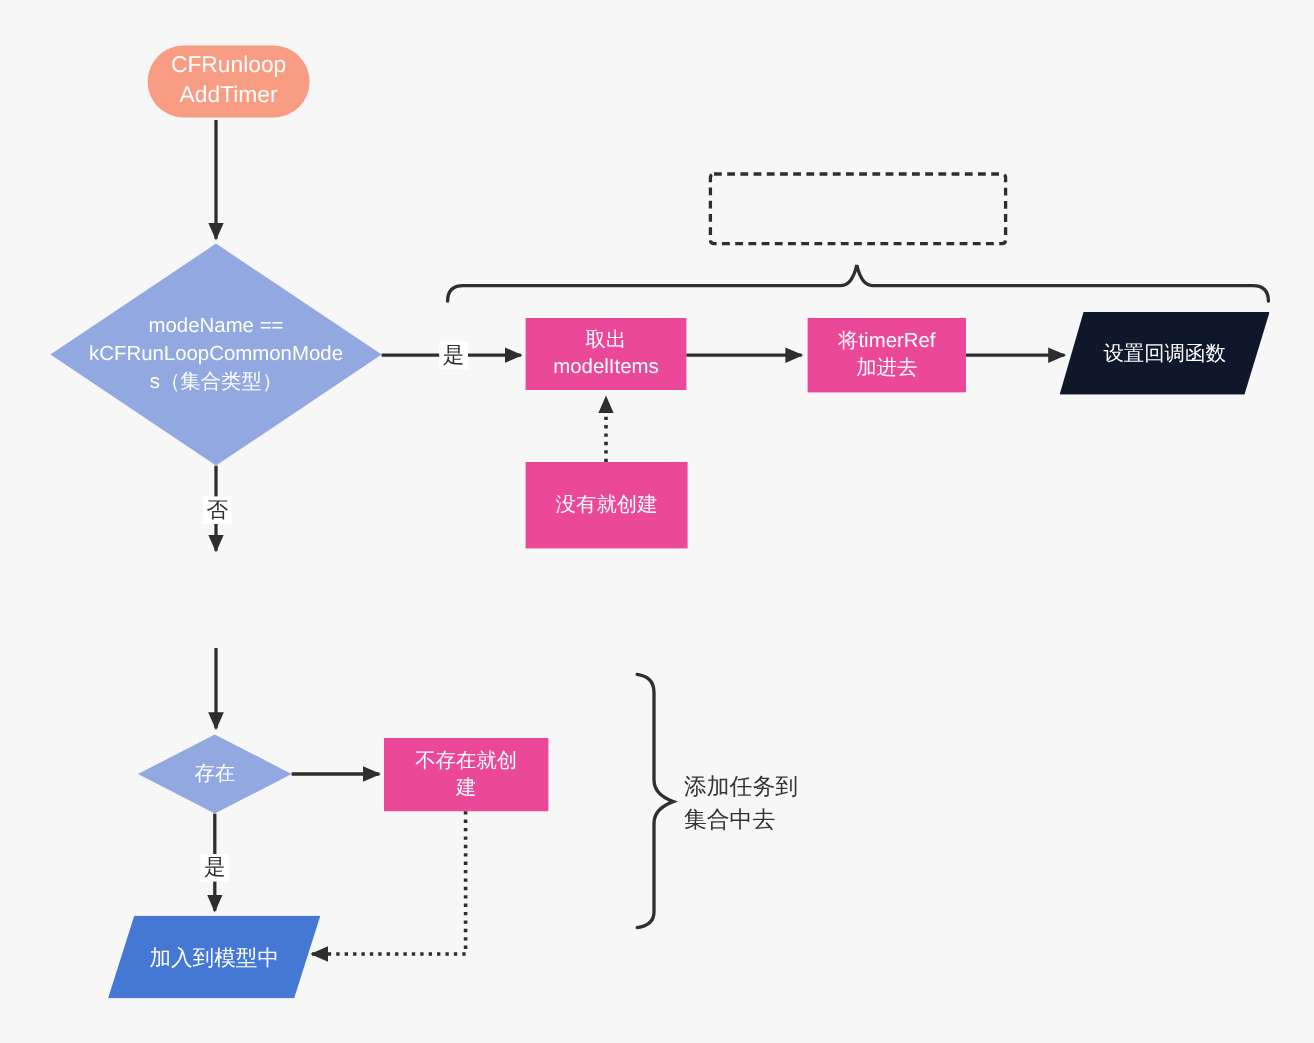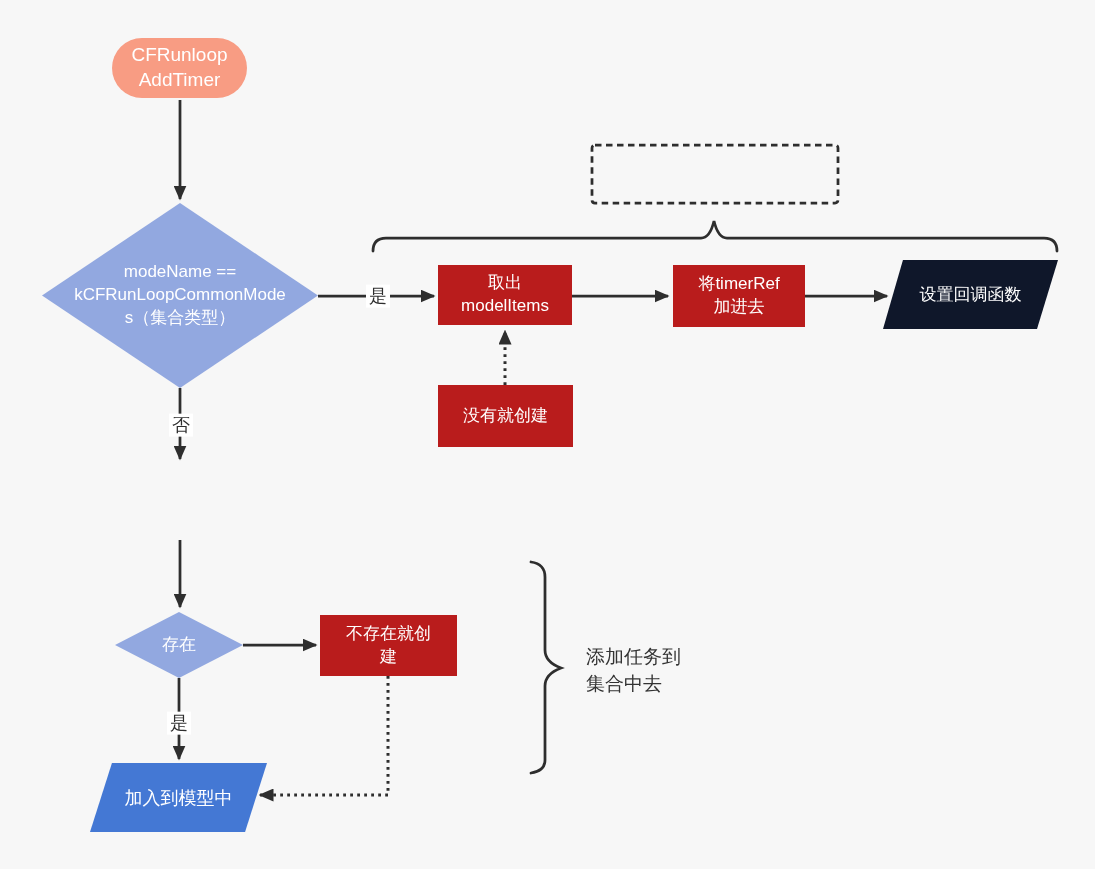--- a/index.html
+++ b/index.html
@@ -4,68 +4,68 @@
 <style>
   html, body { margin:0; padding:0; background:#f7f7f7; }
   .canvas {
     position:relative; width:1095px; height:869px; background:#f7f7f7;
     font-family:"Liberation Sans","DejaVu Sans",sans-serif; overflow:hidden;
   }
   .node {
     position:absolute; display:flex; align-items:center; justify-content:center;
     text-align:center; white-space:pre-line; color:#ffffff; box-sizing:border-box;
   }
-  .process   { background:#b91c1c; font-size:17px; line-height:1.35;text-align:center; }
+  .process   { background:#ec4899; font-size:17px; line-height:1.35;text-align:center; }
   .decision  { background:#92a8e0; clip-path:polygon(50% 0,100% 50%,50% 100%,0 50%);
                font-size:17px; line-height:1.35; }
   .terminal  { background:#f89c83; border-radius:30px; font-size:19px; line-height:1.3; }
   .para-right{ background:#0f172a; clip-path:polygon(11.4% 0,100% 0,88% 100%,0 100%);
                font-size:17px; }
   .para-left { background:#4478d4; clip-path:polygon(12.4% 0,100% 0,87.6% 100%,0 100%);
                font-size:18px; }
   .note-box  {
     position:absolute; background:#ffffff; color:#333333; display:flex;
     align-items:center; justify-content:center; font-size:18px; text-align:center;
   }
   .edge-label {
     position:absolute; transform:translate(-50%,-50%); background:#ffffff;
     color:#2e2e2e; font-size:18px; line-height:1.15; padding:1px 3px;
   }
   .brace-note {
     position:absolute; color:#333333; font-size:19px; line-height:1.4;
-    white-space:pre-line; text-align:left;margin-left:16px;
+    white-space:pre-line; text-align:left;
   }
   svg.layer { position:absolute; left:0; top:0; }
   .edge   { stroke:#2e2e2e; stroke-width:2.75; fill:none; }
   .dotted { stroke:#2e2e2e; stroke-width:3; fill:none; stroke-dasharray:2.8 4.2; }
   .brace  { stroke:#2e2e2e; stroke-width:2.75; fill:none; stroke-linecap:round; }
   .note-border { stroke:#2e2e2e; stroke-width:2.75; fill:none; stroke-dasharray:6.5 4.5; }
 </style>
 </head>
 <body>
 
 <div class="canvas">
 
-  <div class="node terminal" style="left:112px; top:38px; width:135px; height:60px;">CFRunloop
+  <div class="node terminal" style="left:123px; top:38px; width:135px; height:60px;">CFRunloop
 AddTimer</div>
 
   <div class="node decision" style="left:42px; top:203px; width:276px; height:185px;">modeName ==
 kCFRunLoopCommonMode
 s（集合类型）</div>
 
 
   <div class="node process" style="left:438px; top:265px; width:134px; height:60px;">取出
 modelItems</div>
 
   <div class="node process" style="left:673px; top:265px; width:132px; height:62px;">将timerRef
 加进去</div>
 
   <div class="node para-right" style="left:883px; top:260px; width:175px; height:69px;">设置回调函数</div>
 
-  <div class="node process" style="left:438px; top:385px; width:135px; height:62px;">没有就创建</div>
+  <div class="node process" style="left:438px; top:385px; width:135px; height:72px;">没有就创建</div>
 
 
   <div class="node decision" style="left:115px; top:612px; width:128px; height:66px;">存在</div>
 
   <div class="node process" style="left:320px; top:615px; width:137px; height:61px;">不存在就创
 建</div>
 
   <div class="node para-left" style="left:90px; top:763px; width:177px; height:69px;">加入到模型中</div>
 
   <div class="brace-note" style="left:570px; top:644px; width:120px;">添加任务到

